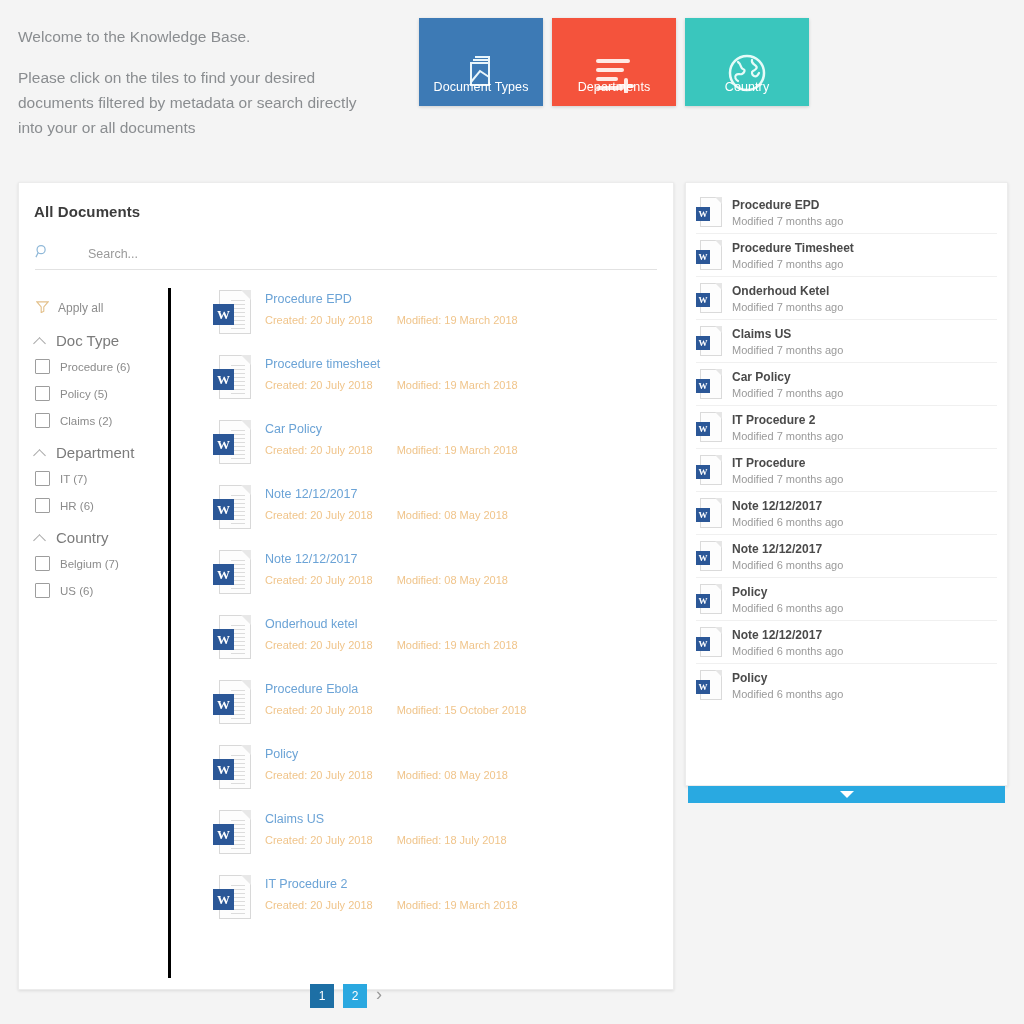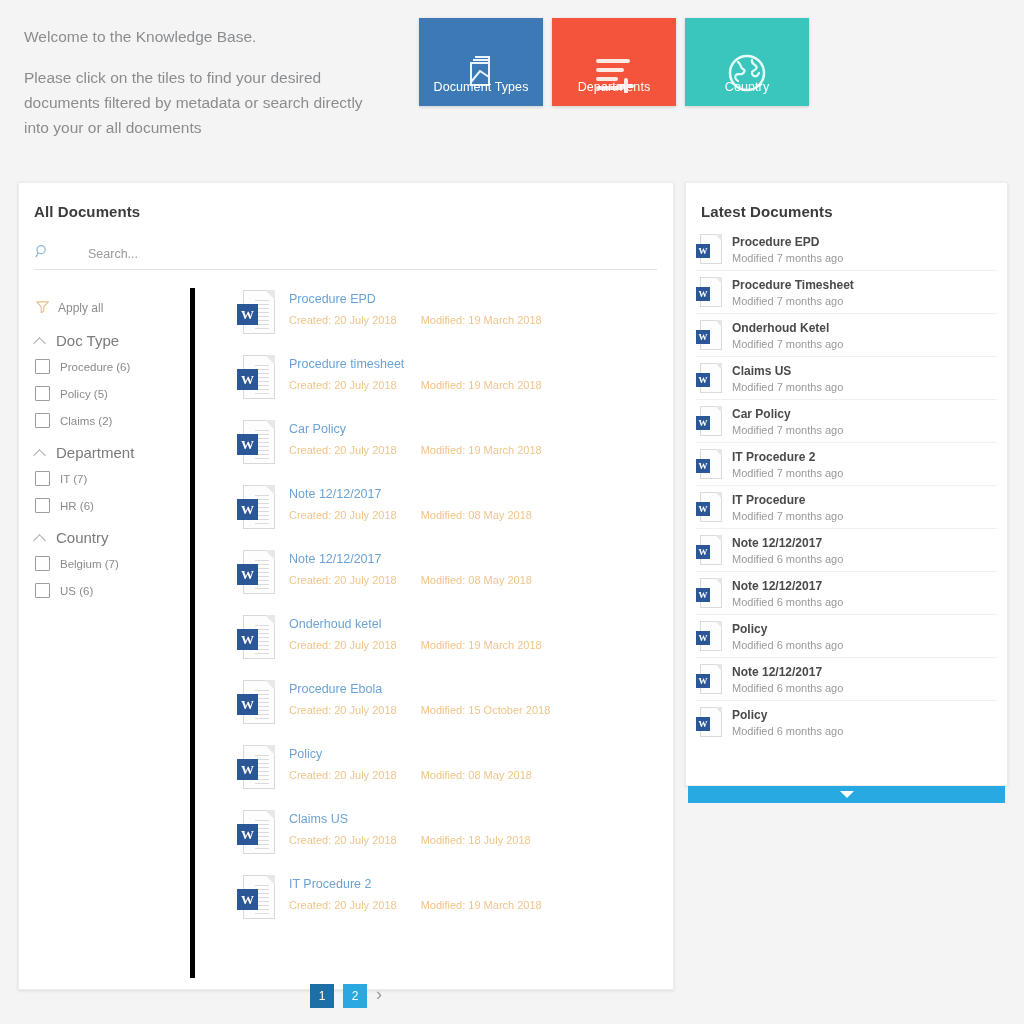--- a/index.html
+++ b/index.html
@@ -8,21 +8,21 @@
     width:1024px; height:1024px;
     background:#f4f4f4;
     font-family:"Liberation Sans", sans-serif;
     color:#444;
     overflow:hidden;
   }
 
   
   .header { position:relative; height:182px; }
   .welcome {
-    position:absolute; left:24px; top:24px; width:340px;
+    position:absolute; left:18px; top:24px; width:340px;
     font-size:15.5px; line-height:25px; color:#8a8d90; font-weight:400;
   }
   .welcome p { margin:0 0 16px 0; }
 
   .tiles { position:absolute; left:419px; top:18px; display:flex; gap:9px; }
   .tile {
     width:124px; height:88px; position:relative;
     box-shadow:0 1px 3px rgba(0,0,0,.16);
     cursor:pointer;
   }
@@ -57,21 +57,21 @@
     display:flex; align-items:center; gap:8px;
   }
   .search-input {
     border:0; outline:0; font-size:12.5px; color:#9a9a9a;
     font-family:"Liberation Sans", sans-serif; flex:1; background:transparent;margin-left:28px;
   }
   .search-input::placeholder { color:#9a9a9a; }
 
   
   .split { display:flex; margin-top:18px; height:690px; }
-  .filters { width:176px; padding-left:16px; border-right:5px solid #000000; }
+  .filters { width:152px; padding-left:16px; border-right:3px solid #000000; }
   .doclist { flex:1; padding-left:42px; }
 
   .apply-all {
     display:flex; align-items:center; gap:9px;
     font-size:12px; color:#8d8d8d; margin:12px 0 16px 1px; cursor:pointer;
   }
   .facet-head {
     display:flex; align-items:center; gap:11px;
     font-size:15px; color:#7b7b7b; margin:16px 0 10px 0; cursor:pointer;
   }
@@ -534,21 +534,20 @@
     </div>
 
     <div class="pager">
       <div class="page-btn active">1</div>
       <div class="page-btn alt">2</div>
       <div class="page-next">›</div>
     </div>
   </div>
 
   <div class="panel" id="latest-panel">
-    <div class="panel-title">Latest Documents</div>
     <div class="latest-list" id="latestlist">
         <div class="latest-row">
           <span class="word-ico-sm">
             <span class="page"></span>
             <span class="fold"></span>
             <span class="badge">W</span>
           </span>
           <div>
             <div class="latest-title">Procedure EPD</div>
             <div class="latest-sub">Modified 7 months ago</div>

